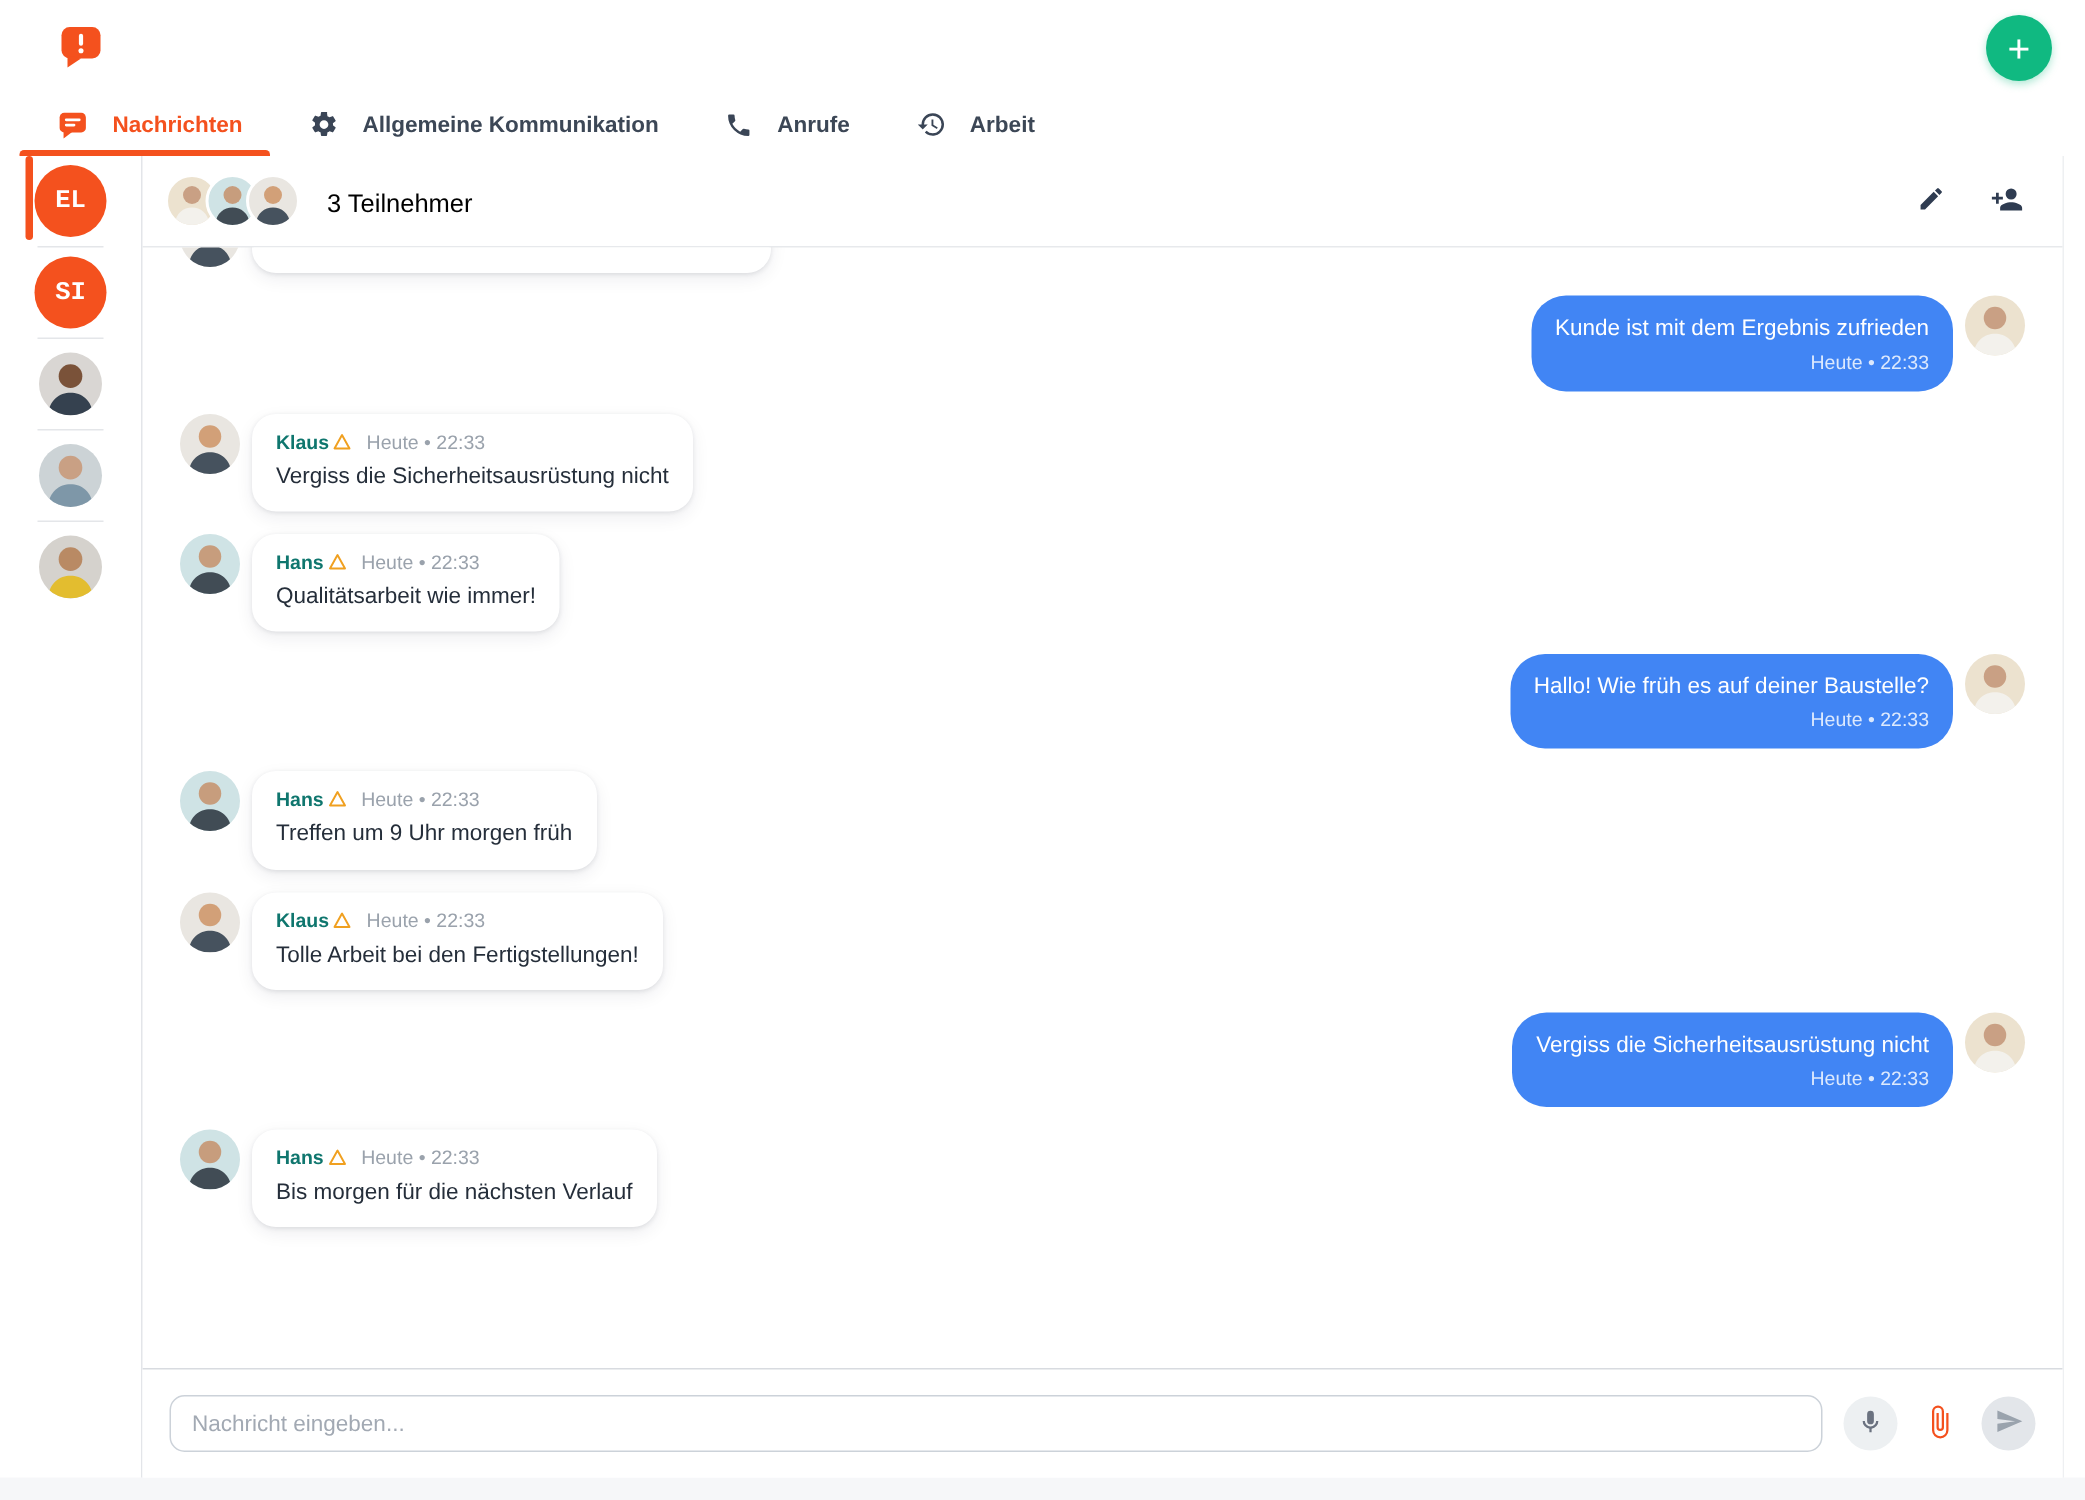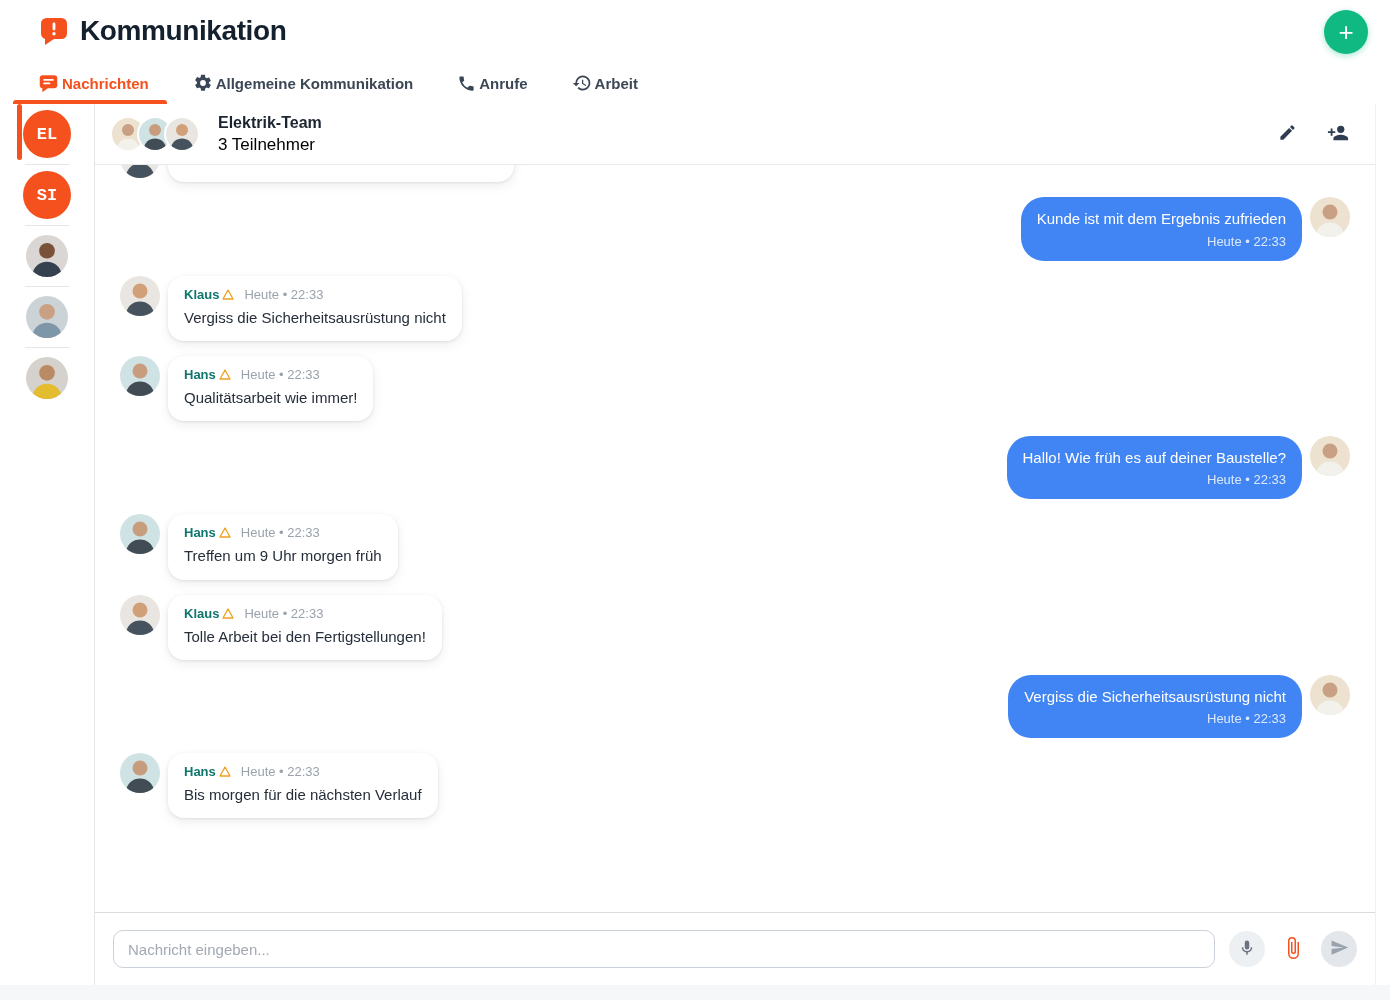--- a/index.html
+++ b/index.html
@@ -18,21 +18,21 @@
   .title { font-size:28px; font-weight:800; letter-spacing:-0.4px; color:#15202e; }
   .fab {
     position:absolute; top:10px; right:22px; width:44px; height:44px; border-radius:50%;
     background:#10b981; color:#fff; font-size:26px; font-weight:400; border:none;
     display:flex; align-items:center; justify-content:center; cursor:pointer;
     box-shadow:0 2px 6px rgba(16,185,129,.35); line-height:1;
   }
 
   
   .tabs { height:42px; display:flex; align-items:center; padding-left:38px; gap:44px; }
-  .tab { display:flex; align-items:center; gap:3px; font-size:15px; font-weight:600;
+  .tab { display:flex; align-items:center; gap:16px; font-size:15px; font-weight:600;
          color:#3c4756; cursor:pointer; position:relative; height:42px; }
   .tab .t-icon { display:flex; flex:none; }
   .tab.active { color:#f4511e; }
   .tab.active::after { content:''; position:absolute; left:-25px; right:-18px; bottom:0;
          height:4px; background:#f4511e; border-radius:3px 3px 0 0; }
 
   
   .main { display:flex; height:881px; }
 
   .sidebar { width:94px; flex:none; padding-top:2px; position:relative; }
@@ -112,21 +112,20 @@
 
   <div class="header">
     <span class="app-icon">
       <svg width="28" height="30" viewBox="0 0 28 30">
           <rect x="1" y="2" width="26" height="21" rx="5.5" fill="#f4511e"></rect>
           <path d="M5 21v8l9-6z" fill="#f4511e"></path>
           <rect x="12.6" y="6.5" width="2.8" height="8" rx="1.4" fill="#fff"></rect>
           <circle cx="14" cy="17.8" r="1.7" fill="#fff"></circle>
         </svg>
     </span>
-    <h1 class="title">Kommunikation</h1>
     <button class="fab">+</button>
   </div>
 
   <div class="tabs">
     <div class="tab active">
       <span class="t-icon">
         <svg width="21" height="21" viewBox="0 0 24 24">
             <rect x="2" y="2.5" width="20" height="15" rx="3.5" fill="#f4511e"></rect>
             <path d="M5 15v7l8-6z" fill="#f4511e"></path>
             <rect x="6" y="6.8" width="12" height="2.1" rx="1" fill="#fff"></rect>
@@ -215,21 +214,20 @@
               </svg>
             </div>
             <div class="avatar av-klaus">
               <svg class="person" viewBox="0 0 40 40">
                 <circle class="p-skin" cx="20" cy="15" r="7.5"></circle>
                 <path class="p-shirt" d="M5.5 40c1-10 7.5-14.5 14.5-14.5S33.5 30 34.5 40z"></path>
               </svg>
             </div>
           </div>
         <div class="ch-titles">
-          <div class="ch-title">Elektrik-Team</div>
           <div class="ch-sub">3 Teilnehmer</div>
         </div>
         <div class="ch-actions">
           <button class="icon-btn">
             <span>
               <svg width="19" height="19" viewBox="0 0 24 24" fill="#2f3c51">
                   <path d="M3 17.25V21h3.75L17.81 9.94l-3.75-3.75L3 17.25zM20.71 7.04a1 1 0 000-1.41l-2.34-2.34a1 1 0 00-1.41 0l-1.83 1.83 3.75 3.75 1.83-1.83z"></path>
                 </svg>
             </span>
           </button>

